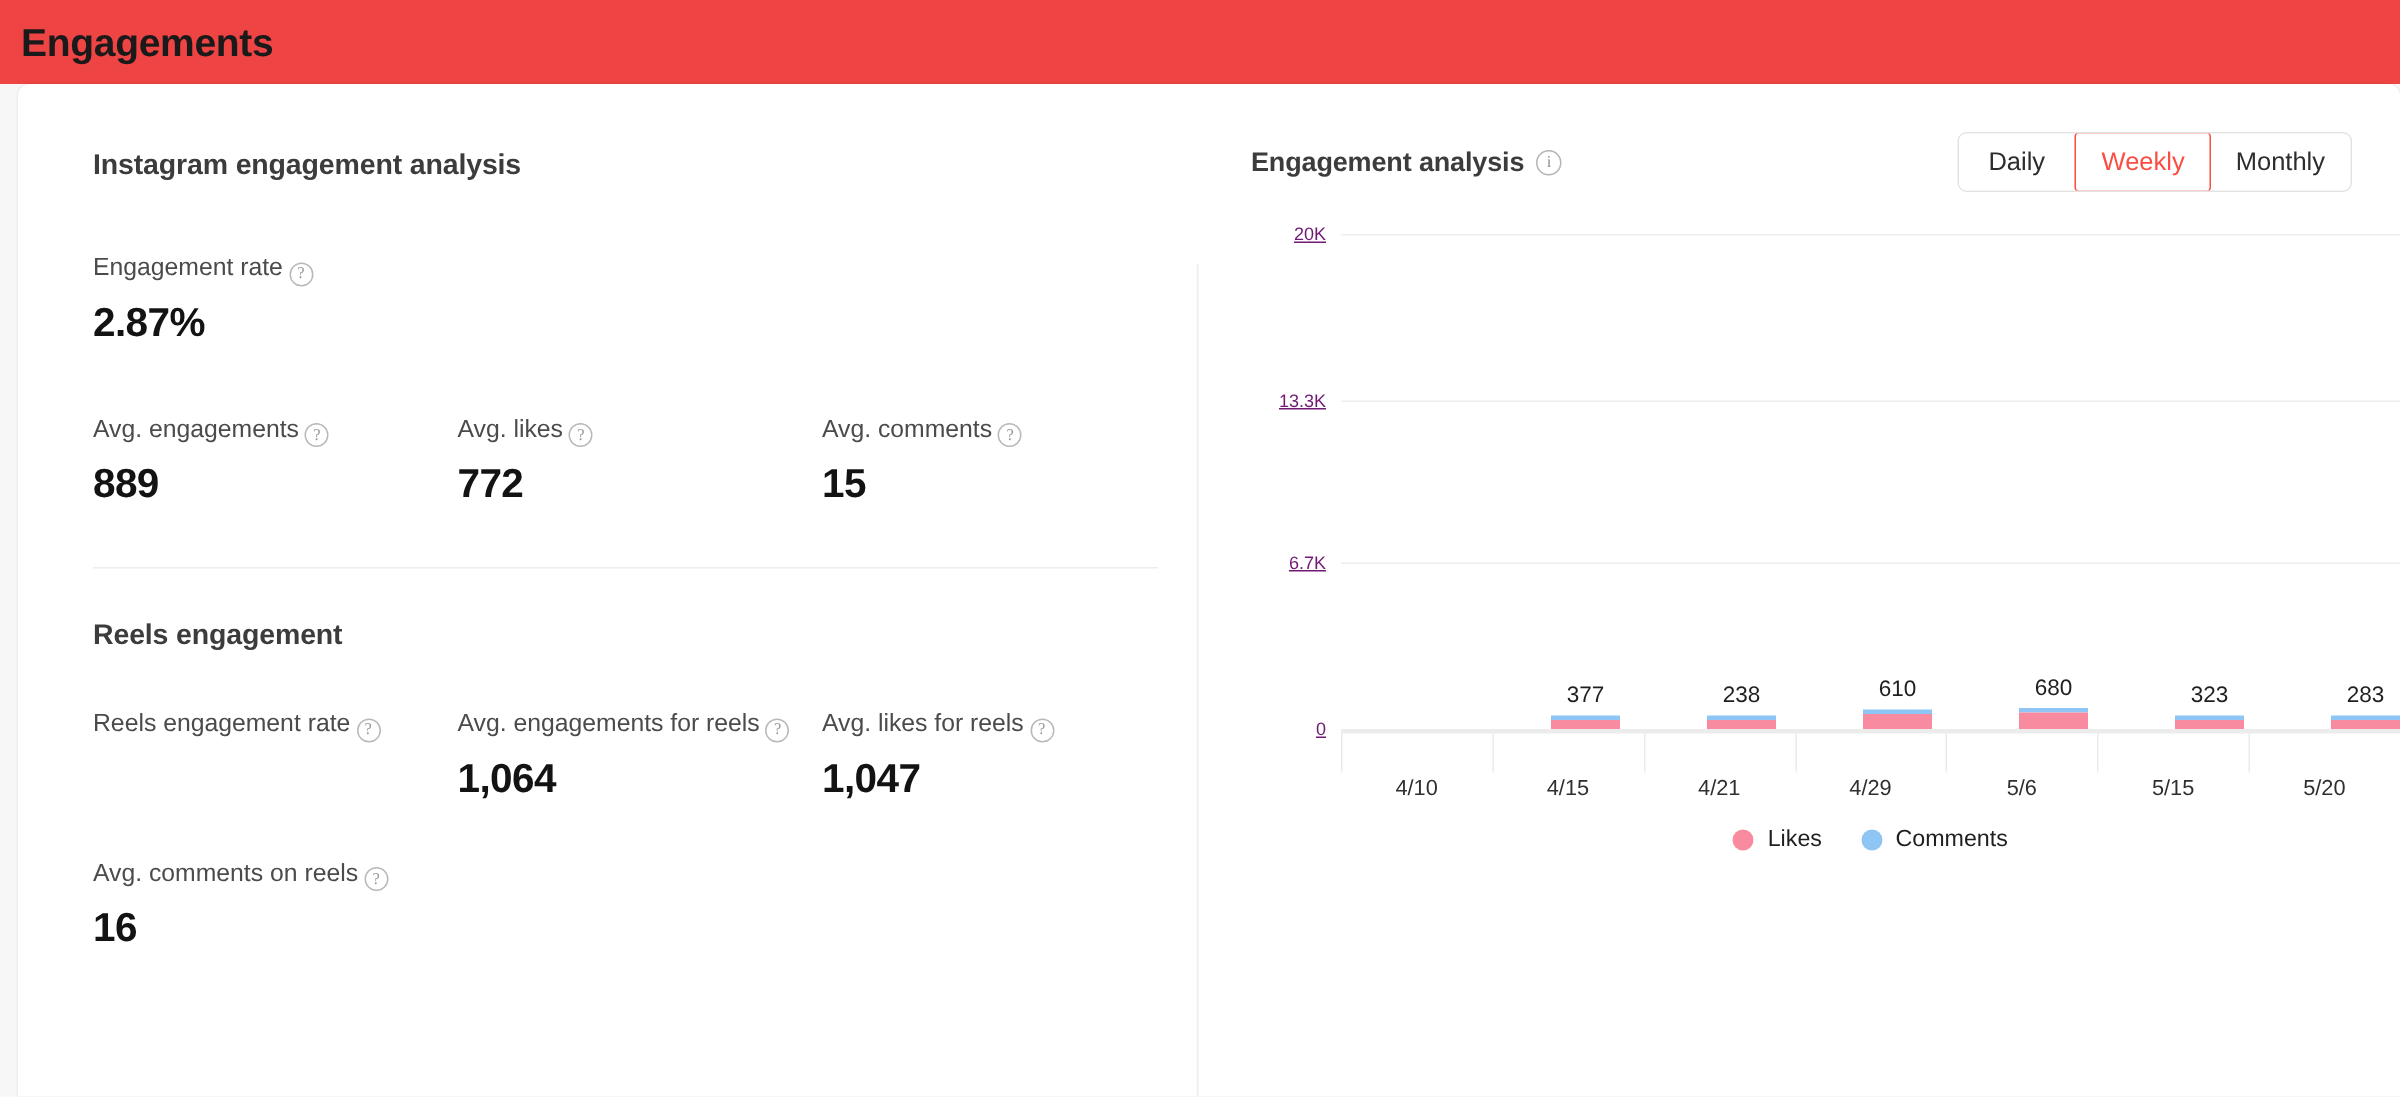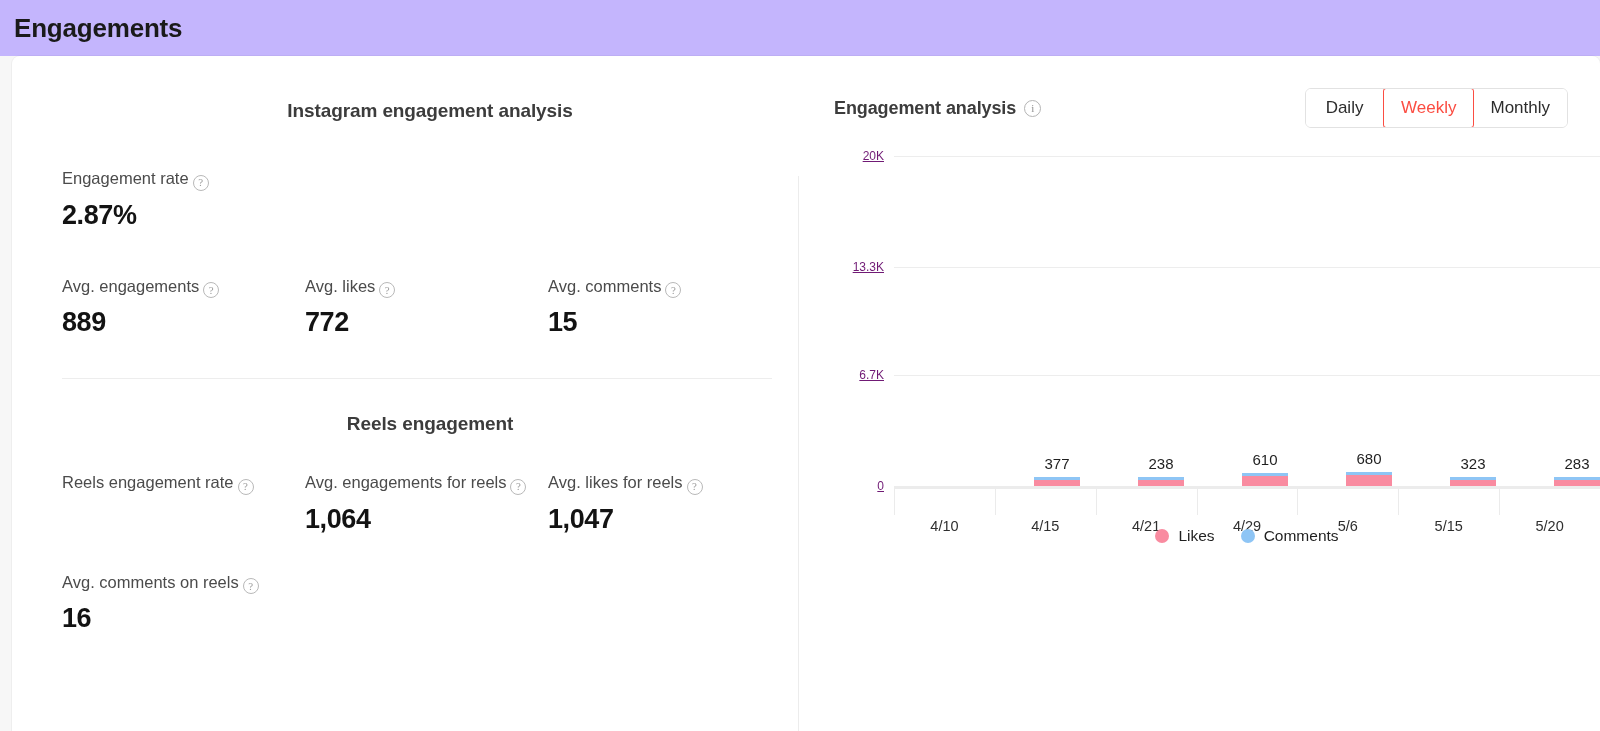--- a/index.html
+++ b/index.html
@@ -11,21 +11,21 @@
     font-family: "Liberation Sans", sans-serif;
     -webkit-font-smoothing: antialiased;
   }
 
   
   .page-header {
     height: 56px;
     padding: 0 0 0 14px;
     display: flex;
     align-items: center;
-    background: #c4b5fd;
+    background: #ef4444;
   }
   .page-title {
     font-size: 26px;
     font-weight: 700;
     color: #1a1a1a;
     letter-spacing: -0.2px;
   }
 
   
   .card {
@@ -56,21 +56,20 @@
     height: 555px;
     background: #ececec;
   }
 
   .section-title {
     font-size: 19px;
     font-weight: 700;
     color: #3c3c3c;
     margin-bottom: 45px;
     letter-spacing: -0.1px;
-    text-align: center;
   }
   .section-title.reels { margin-bottom: 36px; }
 
   .metric-label {
     font-size: 16.5px;
     color: #4b4b4b;
     line-height: 1.38;
     display: inline;
   }
   .help-icon {
@@ -272,21 +271,21 @@
     margin-bottom: 5px;
     font-size: 15px;
     color: #1f1f1f;
     white-space: nowrap;
   }
 
   .legend {
     position: absolute;
     left: 96px;
     right: 0;
-    top: 371px;
+    top: 395px;
     display: flex;
     justify-content: center;
     align-items: center;
     gap: 26px;
   }
   .legend-item {
     display: flex;
     align-items: center;
     gap: 9px;
     font-size: 15.5px;

